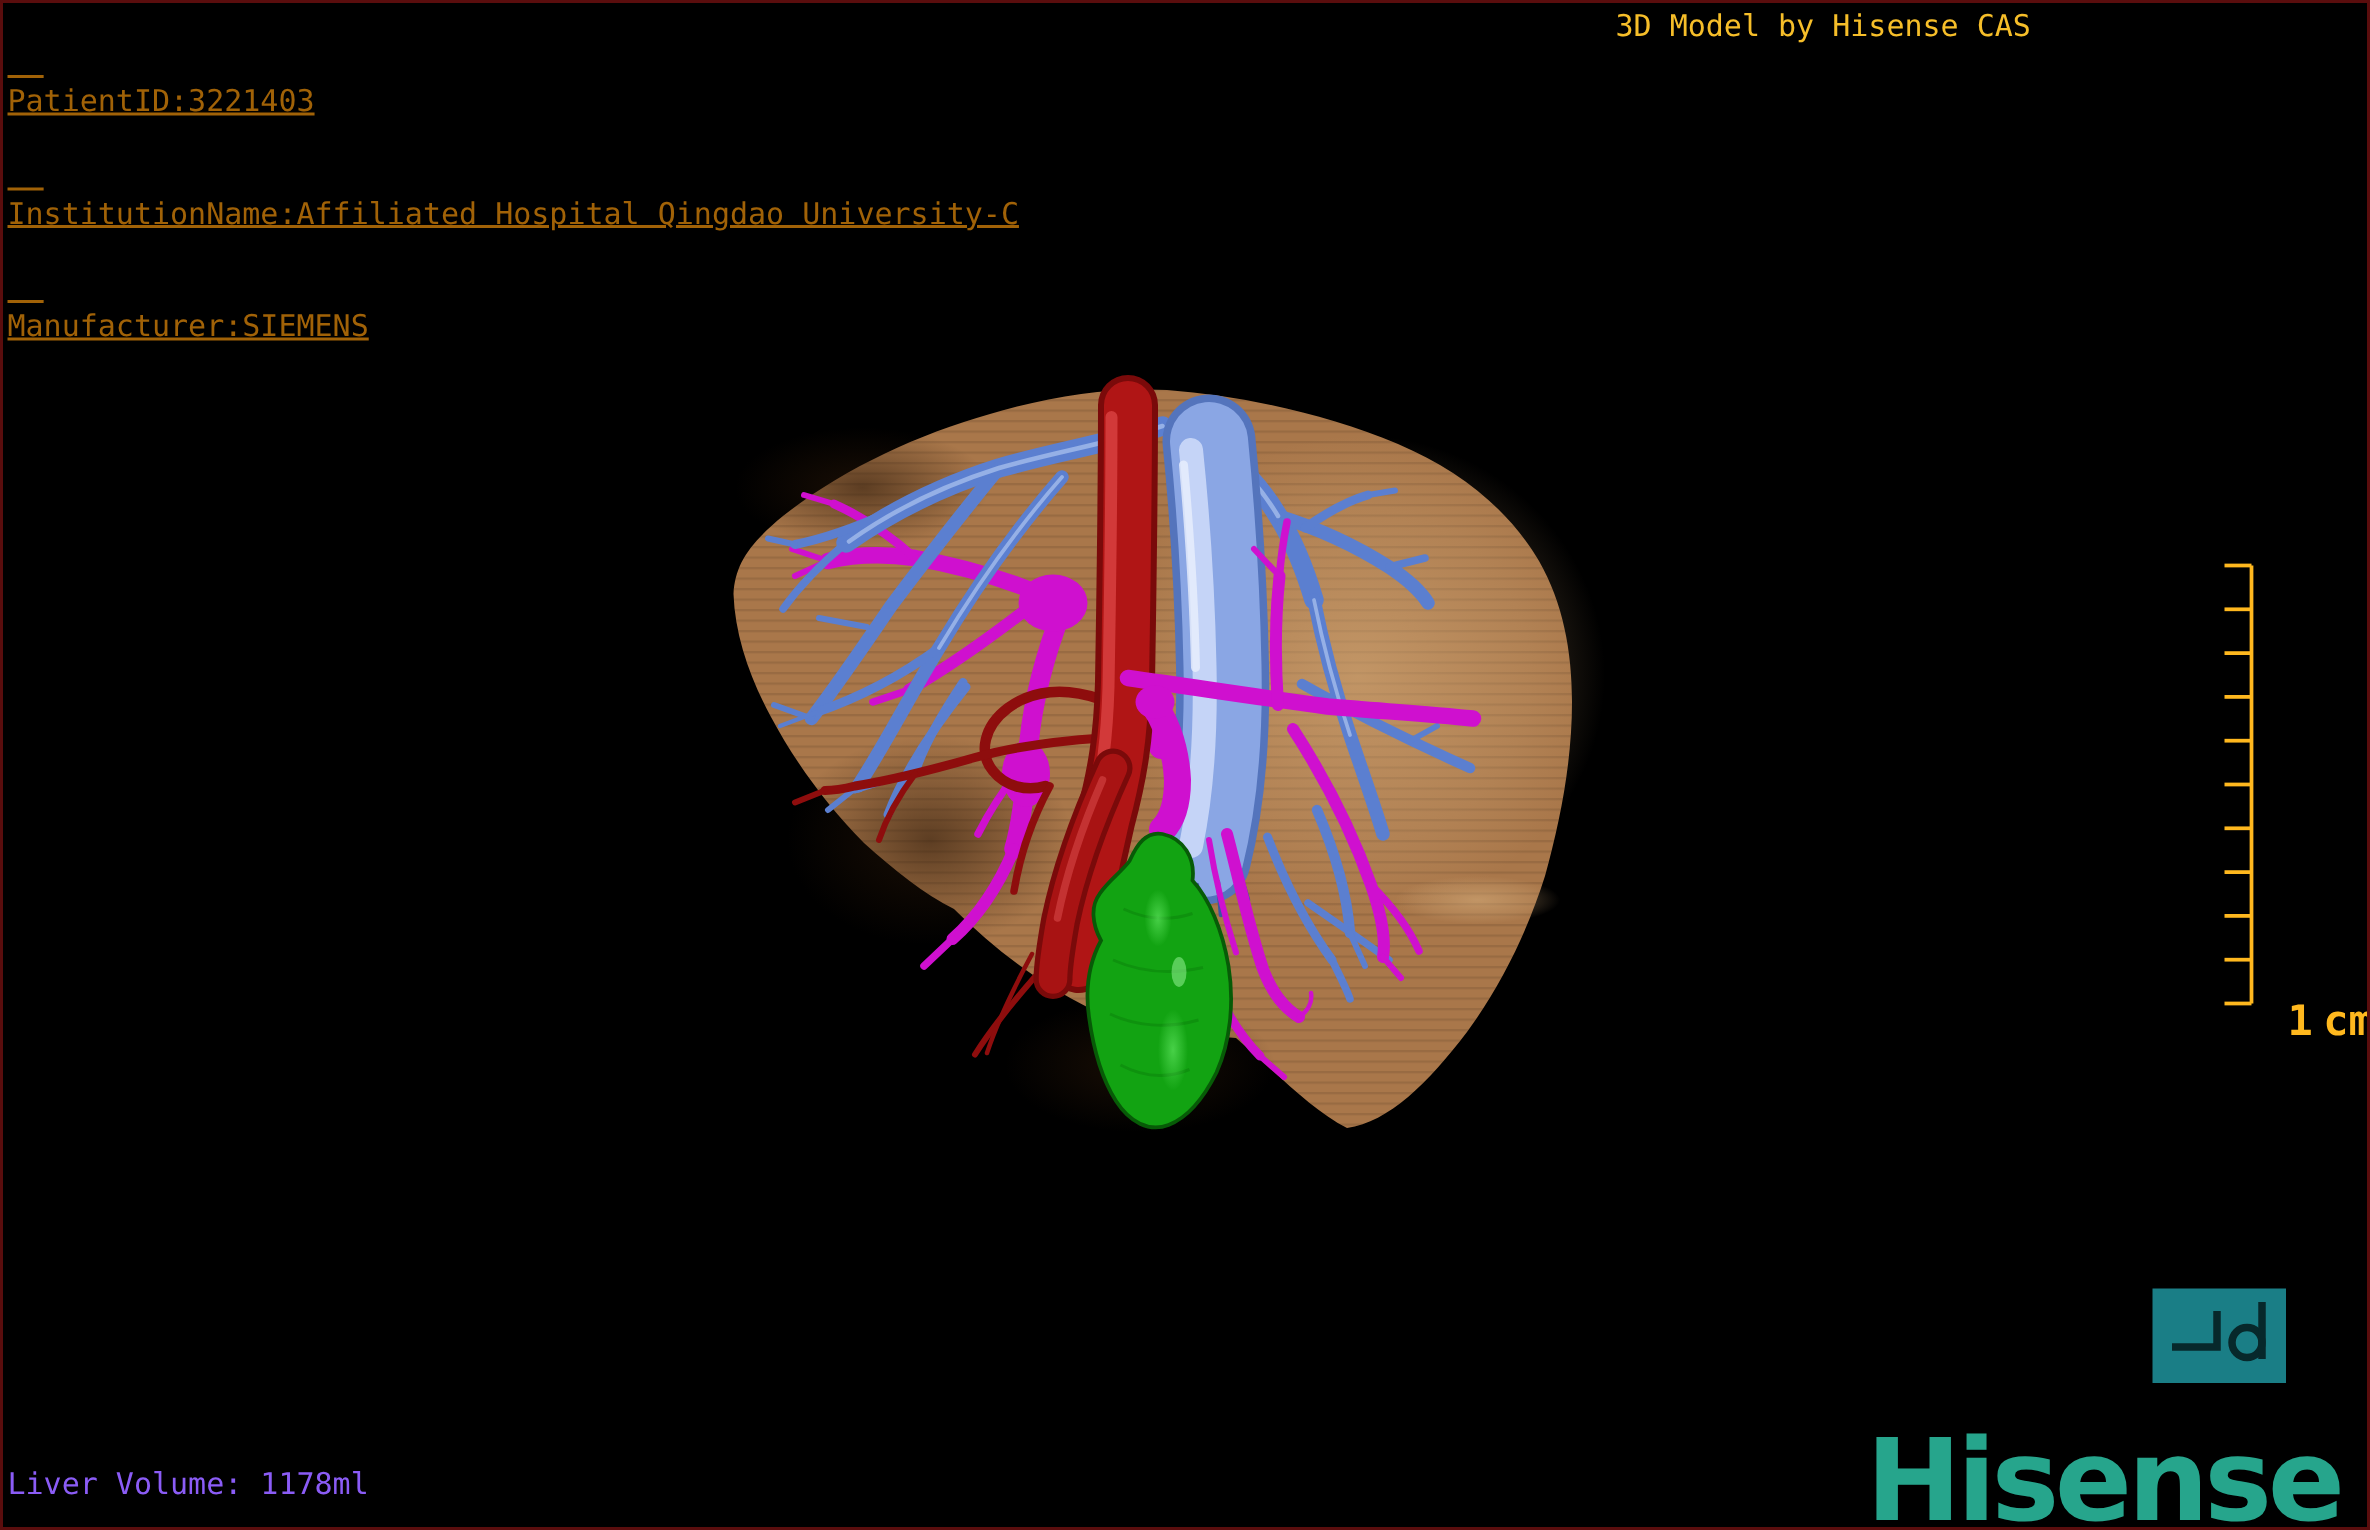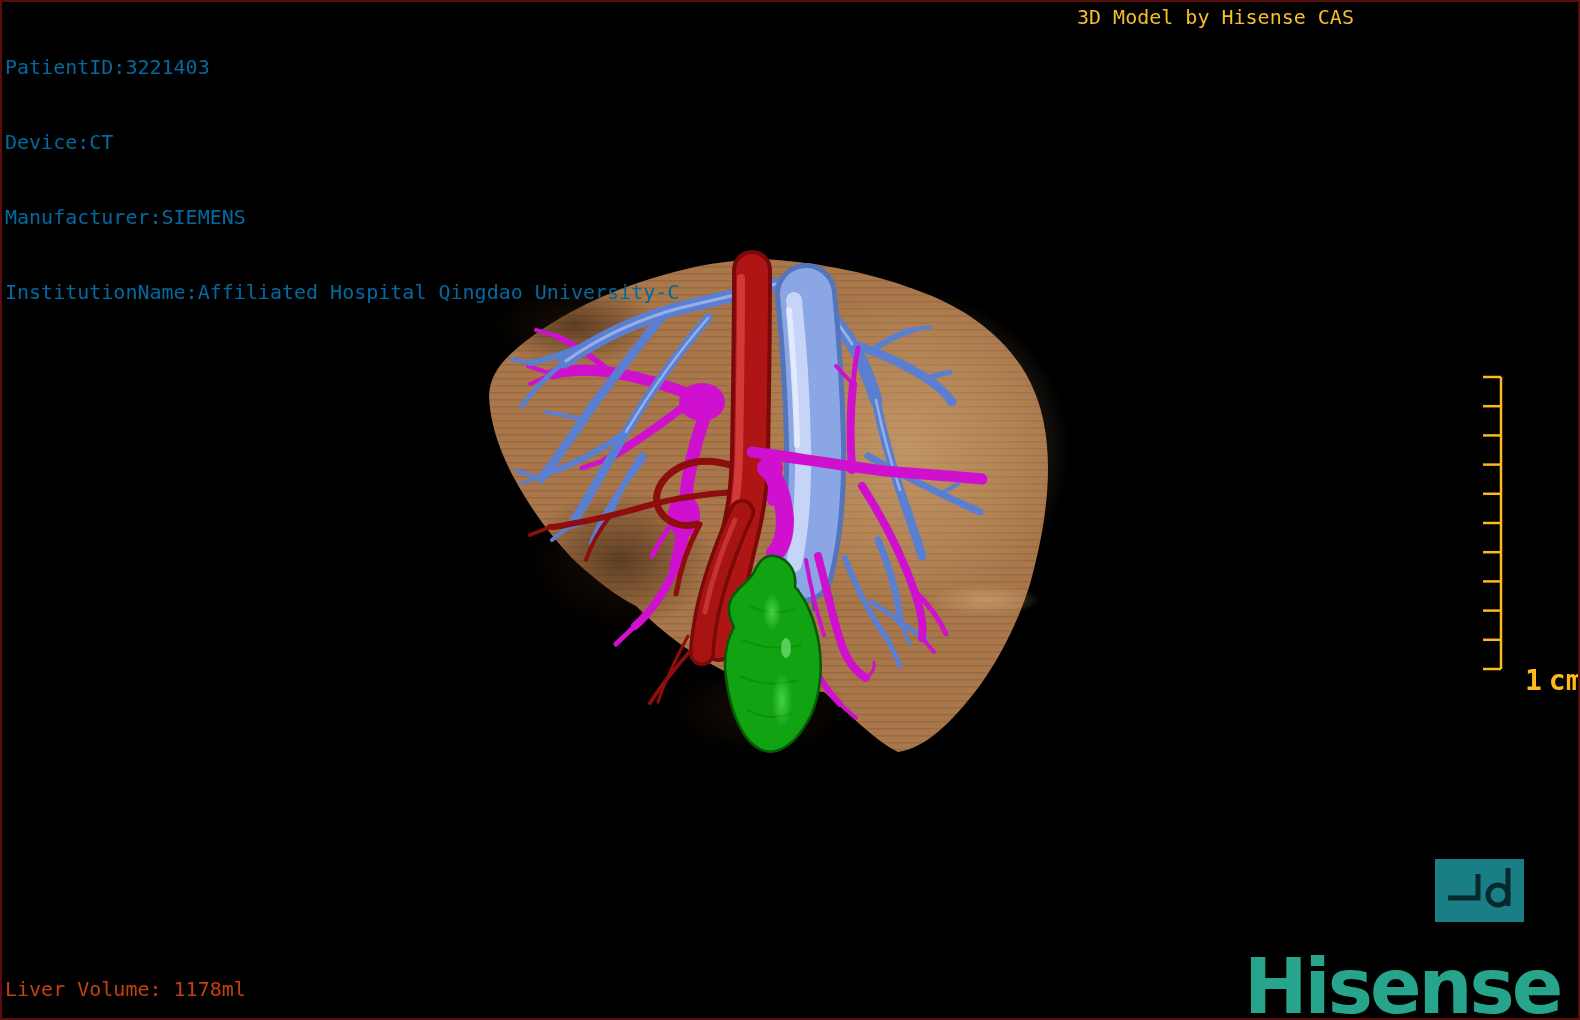--- a/index.html
+++ b/index.html
@@ -224,30 +224,29 @@
         <path d="M 747 710 C 762 718, 778 719, 793 713"></path>
         <path d="M 749 606 C 764 613, 780 614, 795 609"></path>
       </g>
       <ellipse cx="782" cy="700" rx="10" ry="27" fill="url(#gbSheen)"></ellipse>
       <ellipse cx="772" cy="612" rx="9" ry="19" fill="url(#gbSheen)"></ellipse>
       <ellipse cx="786" cy="648" rx="5" ry="10" fill="#93f393" opacity="0.55"></ellipse>
     </g>
   </svg>
 </div>
 
-<div class="overlay-text patient-info" style="color: #0369a1;">
+<div class="overlay-text patient-info" style="color: #a16207; text-decoration: underline;">
   <div>PatientID:3221403</div>
-  <div>Device:CT</div>
+  <div>InstitutionName:Affiliated Hospital Qingdao University-C</div>
   <div>Manufacturer:SIEMENS</div>
-  <div>InstitutionName:Affiliated Hospital Qingdao University-C</div>
 </div>
 
 <div class="overlay-text watermark" style="color: rgb(246, 190, 41);">3D Model by Hisense CAS</div>
 
-<div class="overlay-text volume-label" style="color: #c2410c;">Liver Volume: 1178ml</div>
+<div class="overlay-text volume-label" style="color: #8b5cf6;">Liver Volume: 1178ml</div>
 
 <svg class="scale-ruler-svg" width="28" height="306">
   <g fill="none" stroke-width="2.5" stroke="#ffb81e">
     <line x1="23" y1="5" x2="23" y2="297"></line>
     <g>
         <line x1="5" x2="23" y1="5" y2="5"></line>
         <line x1="5" x2="23" y1="34.2" y2="34.2"></line>
         <line x1="5" x2="23" y1="63.4" y2="63.4"></line>
         <line x1="5" x2="23" y1="92.6" y2="92.6"></line>
         <line x1="5" x2="23" y1="121.8" y2="121.8"></line>

